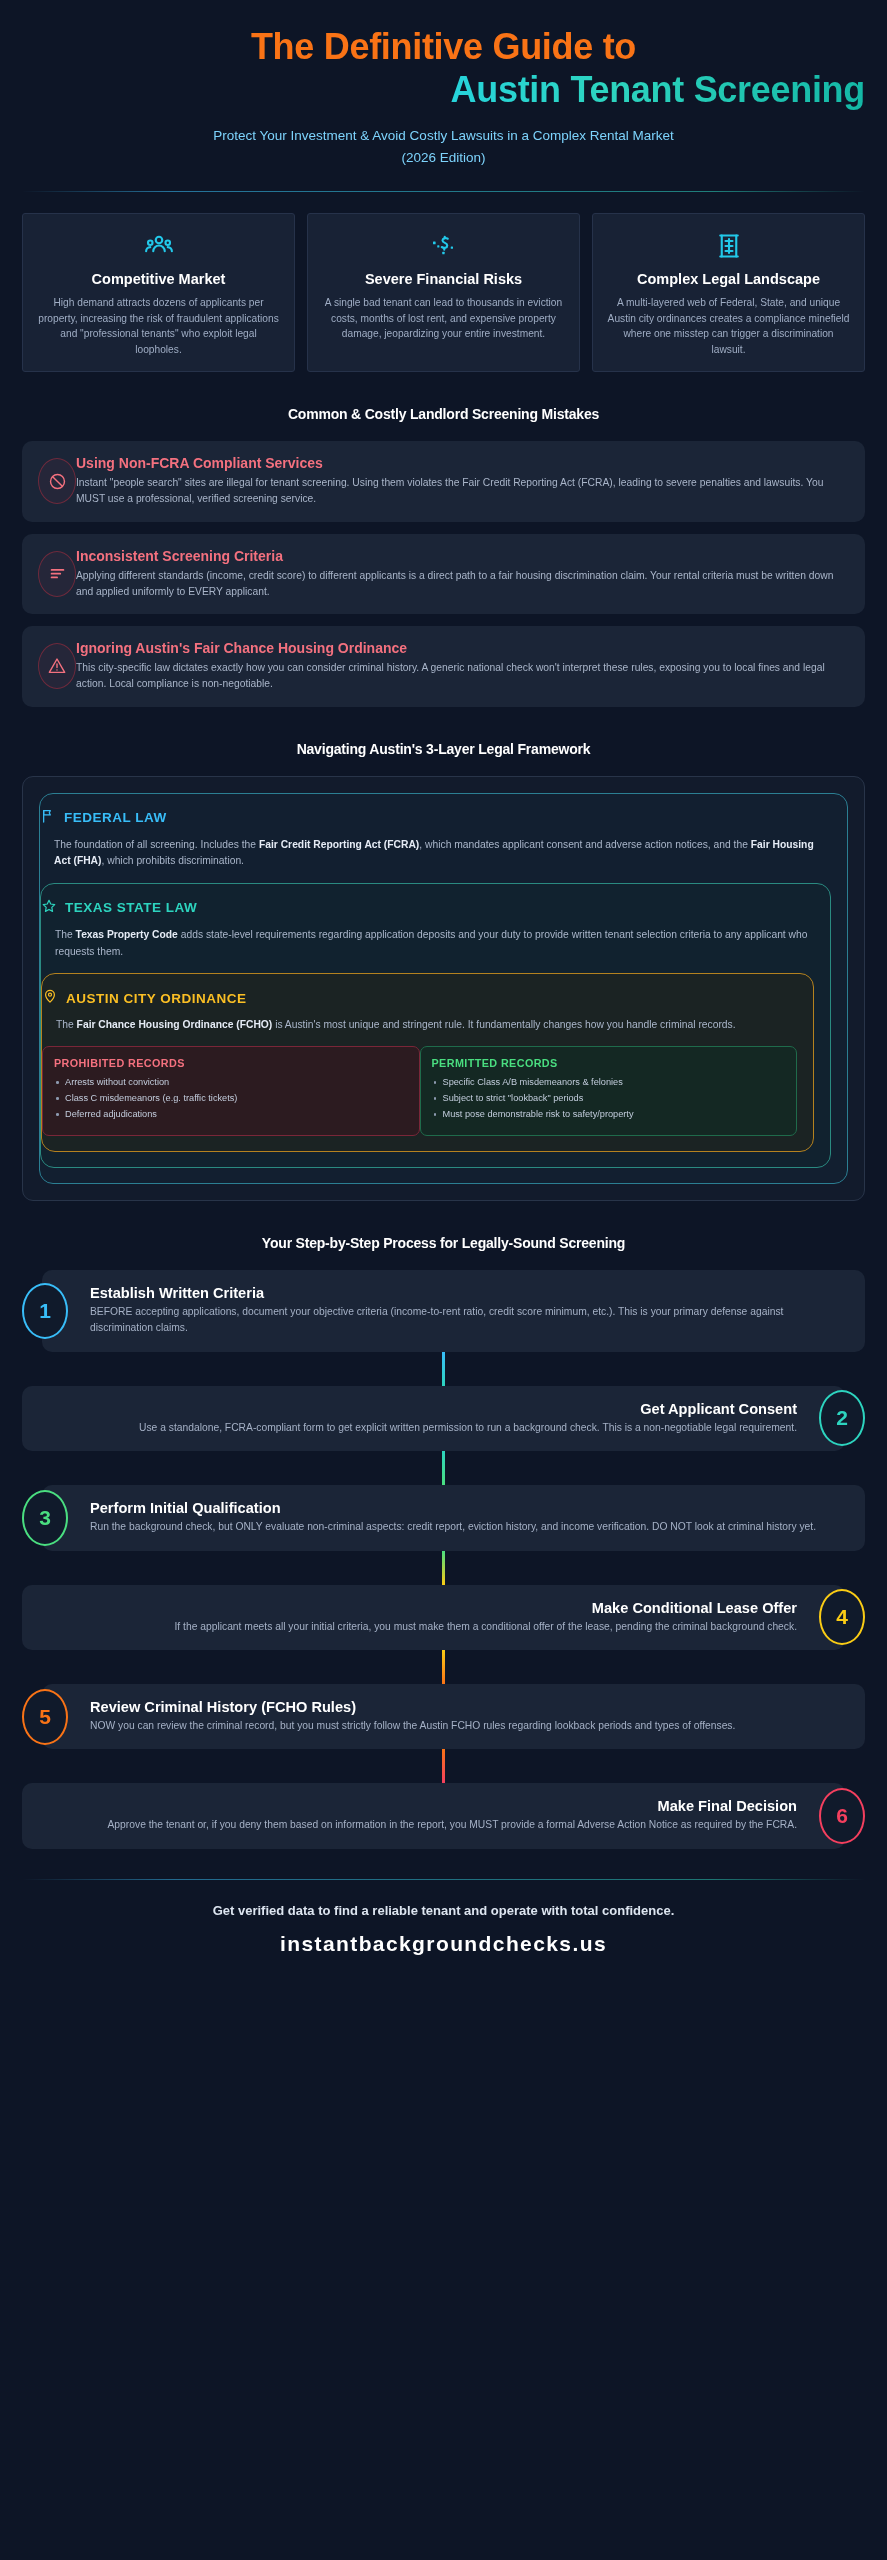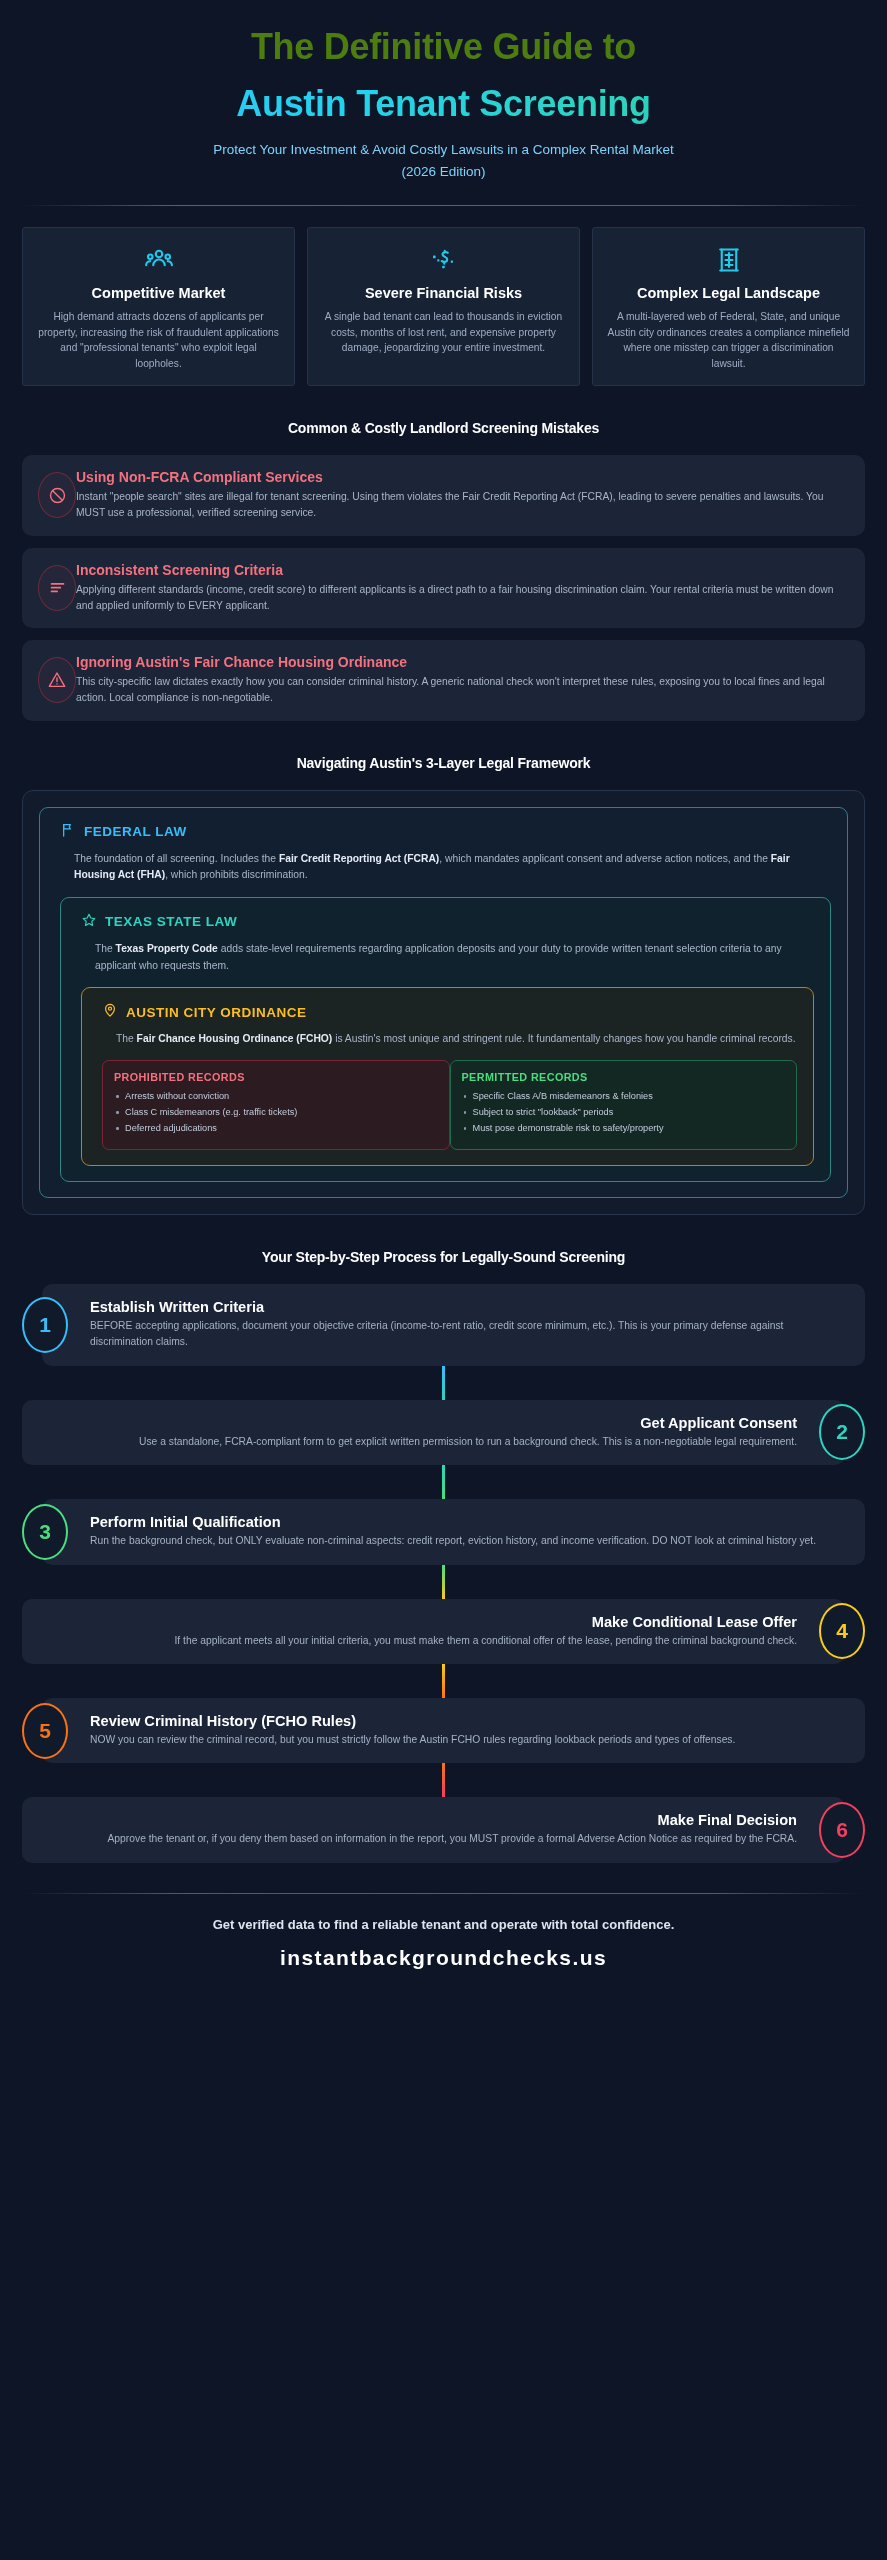--- a/index.html
+++ b/index.html
@@ -11,35 +11,36 @@
   }
   body { width: 887px; min-height: 2560px; position: relative; overflow-x: hidden; }
 
   .page { width: 887px; padding: 0 22px 0 22px; }
 
   
   .header { padding: 26px 0 0 0; text-align: center; }
   .h-title {
     font-size: 36px;
     font-weight: bold;
-    color: #4d7c0f;
+    color: #f97316;
     line-height: 1.18;
     letter-spacing: -0.3px;
   }
   .h-title-accent {
     font-size: 36px;
     font-weight: bold;
     line-height: 1.18;
     letter-spacing: -0.3px;
     background: linear-gradient(90deg, #38bdf8 0%, #22d3ee 38%, #2dd4bf 70%, #14b8a6 100%);
     -webkit-background-clip: text;
     background-clip: text;
     color: transparent;
     display: block;
-    margin-top: 15px;
+    margin-top: 1px;
+    text-align: right;
   }
   .h-sub {
     margin: 13px auto 0 auto;
     max-width: 480px;
     font-size: 13.5px;
     line-height: 1.62;
     color: #7dd3fc;
   }
   .divider {
     height: 1px;
@@ -119,22 +120,22 @@
   }
 
   
   .legal-outer {
     border: 1px solid #283449;
     border-radius: 11px;
     padding: 16px;
     background: #121b2c;
   }
   .layer {
-    border-radius: 9px;
-    padding: 14px 16px 15px 20px;
+    border-radius: 14px;
+    padding: 14px 16px 15px 0;
   }
   .layer-federal { border: 1px solid #2b7f93; background: rgba(20,40,56,0.35); }
   .layer-state  { border: 1px solid #2a8a81; background: rgba(18,44,46,0.30); margin-top: 13px; }
   .layer-city   { border: 1px solid #b4821f; background: rgba(50,38,12,0.32); margin-top: 13px; }
 
   .layer-head {
     display: flex;
     align-items: center;
     gap: 8px;
     margin-bottom: 9px;

